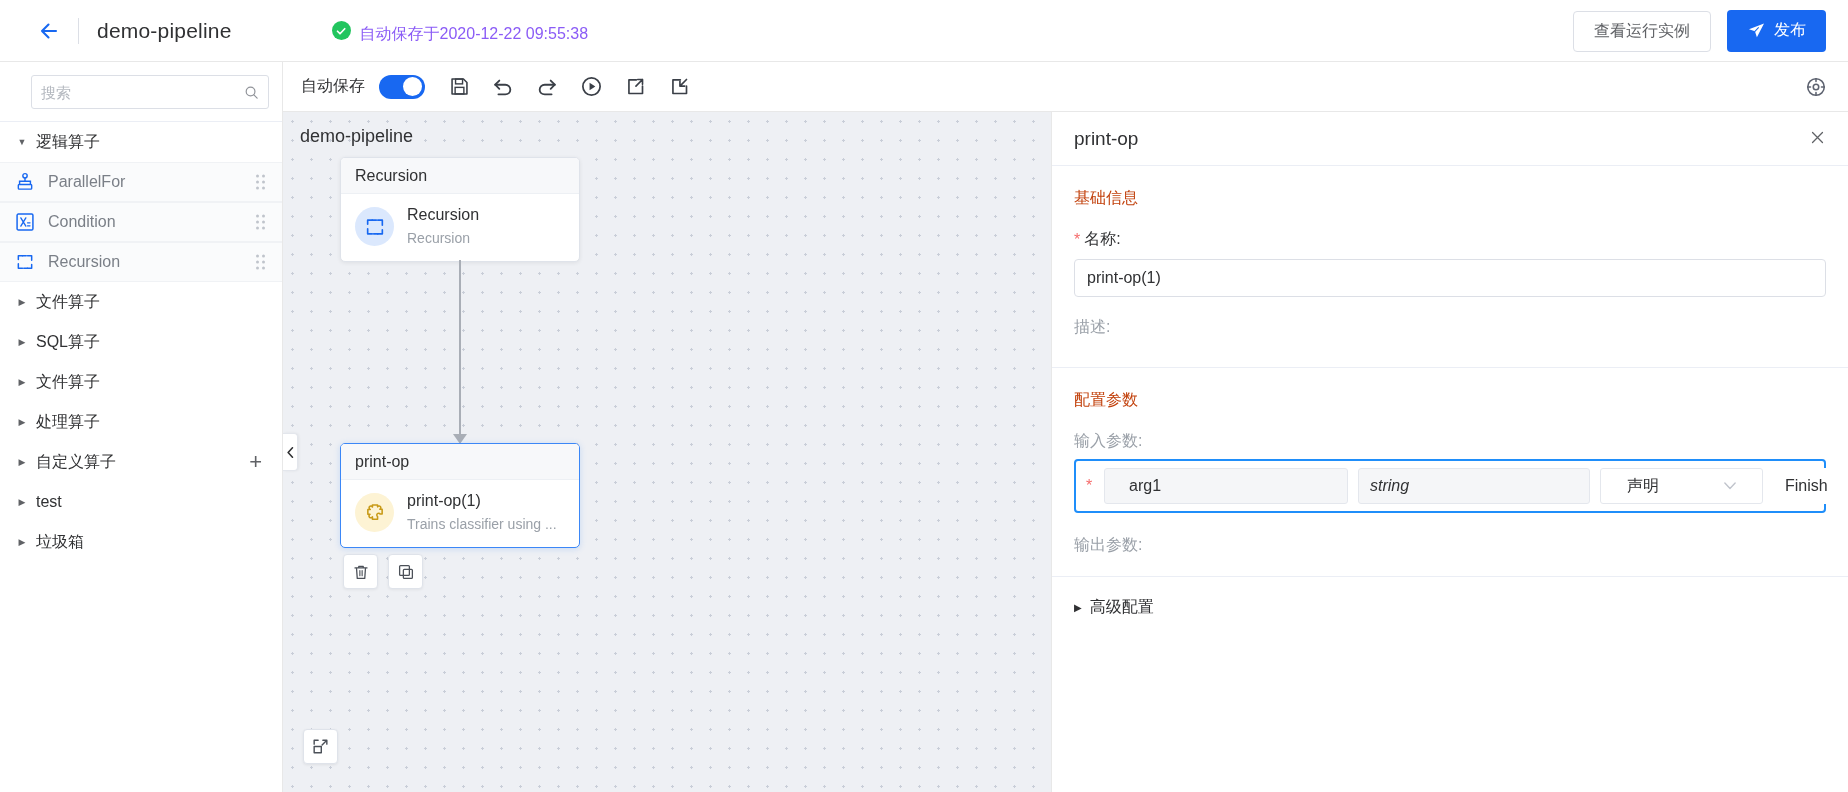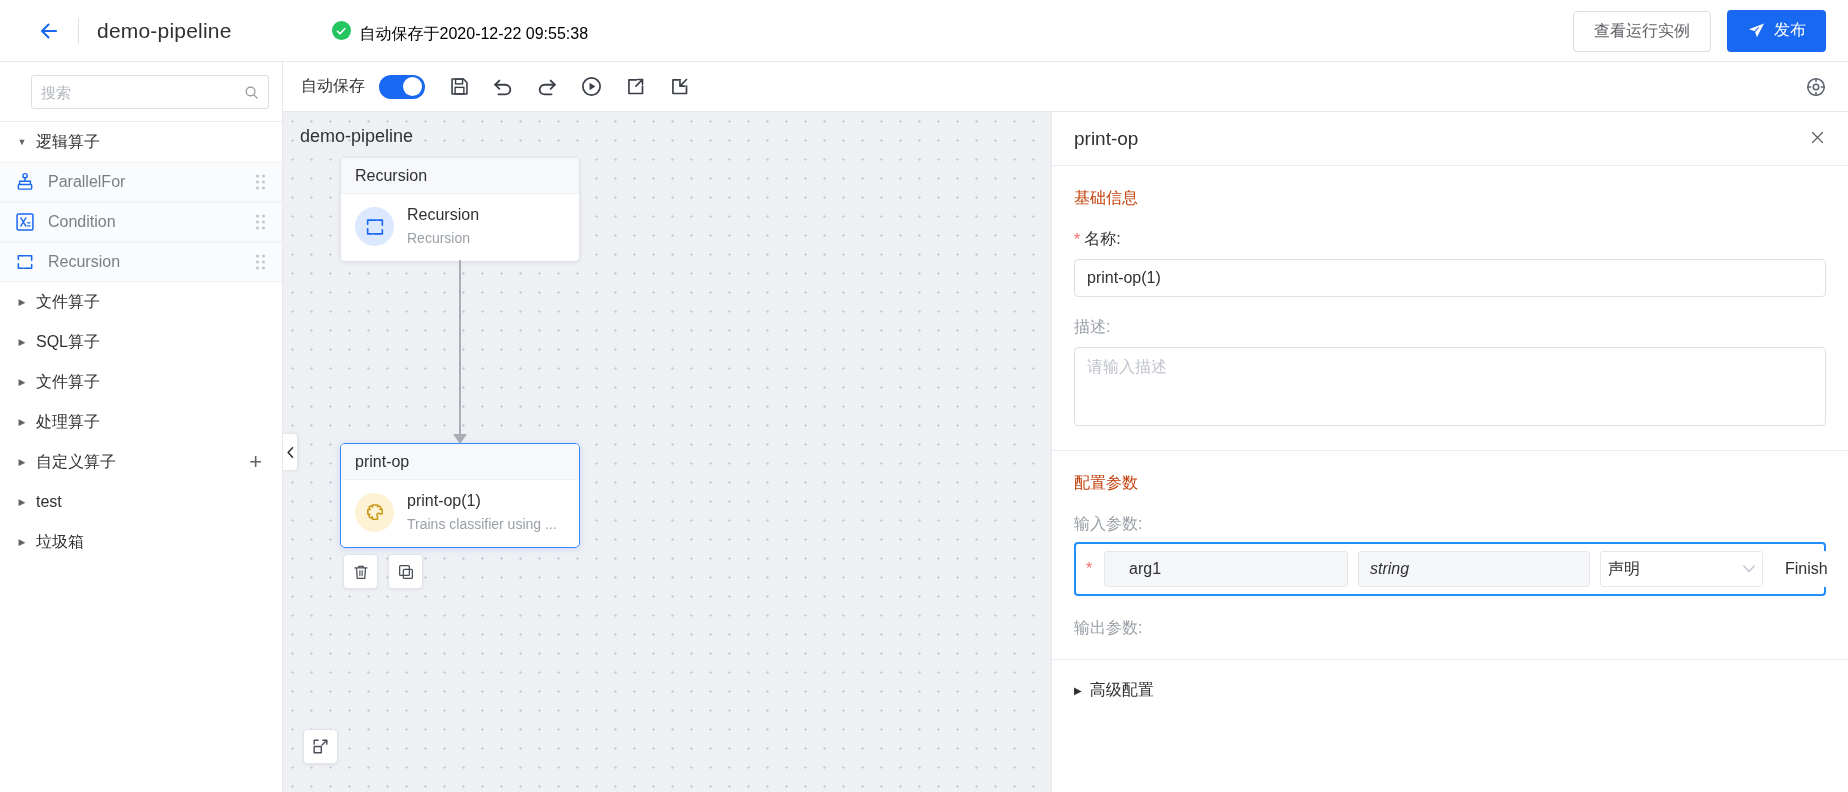--- a/index.html
+++ b/index.html
@@ -28,21 +28,21 @@
   .hdr-divider { width: 1px; height: 26px; background: #dcdfe6; margin: 0 18px 0 14px; }
   .hdr-title { font-size: 21px; color: #303133; letter-spacing: .2px; }
   .autosave-wrap {
     display: flex; align-items: center; gap: 9px;
     margin-left: 100px;
   }
   .check-badge {
     width: 19px; height: 19px; border-radius: 50%; background: #22c55e;
     display: flex; align-items: center; justify-content: center;
   }
-  .autosave-text { font-size: 16px; color: #000000; margin-top: 7px; }
+  .autosave-text { font-size: 16px; color: #8b5cf6; margin-top: 7px; }
   .hdr-right { margin-left: auto; display: flex; align-items: flex-end; gap: 16px; }
   .btn-outline {
     height: 41px; padding: 0 20px;
     border: 1px solid #dcdfe6; border-radius: 4px; background: #fff;
     font-size: 16px; color: #606266; cursor: pointer;
     display: flex; align-items: center; font-family: inherit;
   }
   .btn-primary {
     height: 42px; padding: 0 20px;
     border: none; border-radius: 4px; background: #1868f1;
@@ -208,21 +208,21 @@
   }
   .param-star { color: #f56c6c; font-size: 16px; width: 10px; flex: 0 0 10px; text-align: center; }
   .p-inp {
     height: 36px; border: 1px solid #e4e7ed; border-radius: 3px; background: #f5f6f8;
     padding: 0 11px; font-size: 16px; color: #303133; outline: none; font-family: inherit;
   }
   .p-inp.name { flex: 0 0 213px; padding-left: 24px; }
   .p-inp.type { flex: 0 0 152px; font-style: italic; }
   .p-select {
     height: 36px; flex: 0 0 163px; border: 1px solid #e4e7ed; border-radius: 3px;
-    background: #fff; padding: 0 7px; font-size: 16px; color: #303133;
+    background: #fff; padding: 0 26px; font-size: 16px; color: #303133;
     display: flex; align-items: center; cursor: pointer; gap: 48px;
   }
   .p-select .chev { margin-left: auto; color: #c0c4cc; font-size: 11px; }
   .p-inp.value { flex: 1; background: #fff; border: 1px solid transparent; }
   .adv-row { padding: 20px 22px; display: flex; align-items: center; font-size: 16px; color: #303133; cursor: pointer; }
   .adv-caret { font-size: 10px; margin-right: 8px; color: #303133; }
 </style>
 </head>
 <body>
 
@@ -513,21 +513,20 @@
             <div class="section">
               <div class="sec-title">基础信息</div>
 
               <div class="field-label">
                 <span class="req">*</span>
                 <span>名称:</span>
               </div>
               <input class="inp mb20" type="text" value="print-op(1)" style="">
 
               <div class="field-label muted">描述:</div>
-              <textarea class="ta" placeholder="请输入描述" style=""></textarea>
             </div>
 
             <div class="section">
               <div class="sec-title">配置参数</div>
 
               <div class="field-label muted" style="margin-bottom:7px;">输入参数:</div>
 
               <div class="param-row">
                 <span class="param-star">*</span>
                 <input class="p-inp name" type="text" value="arg1" style="">

